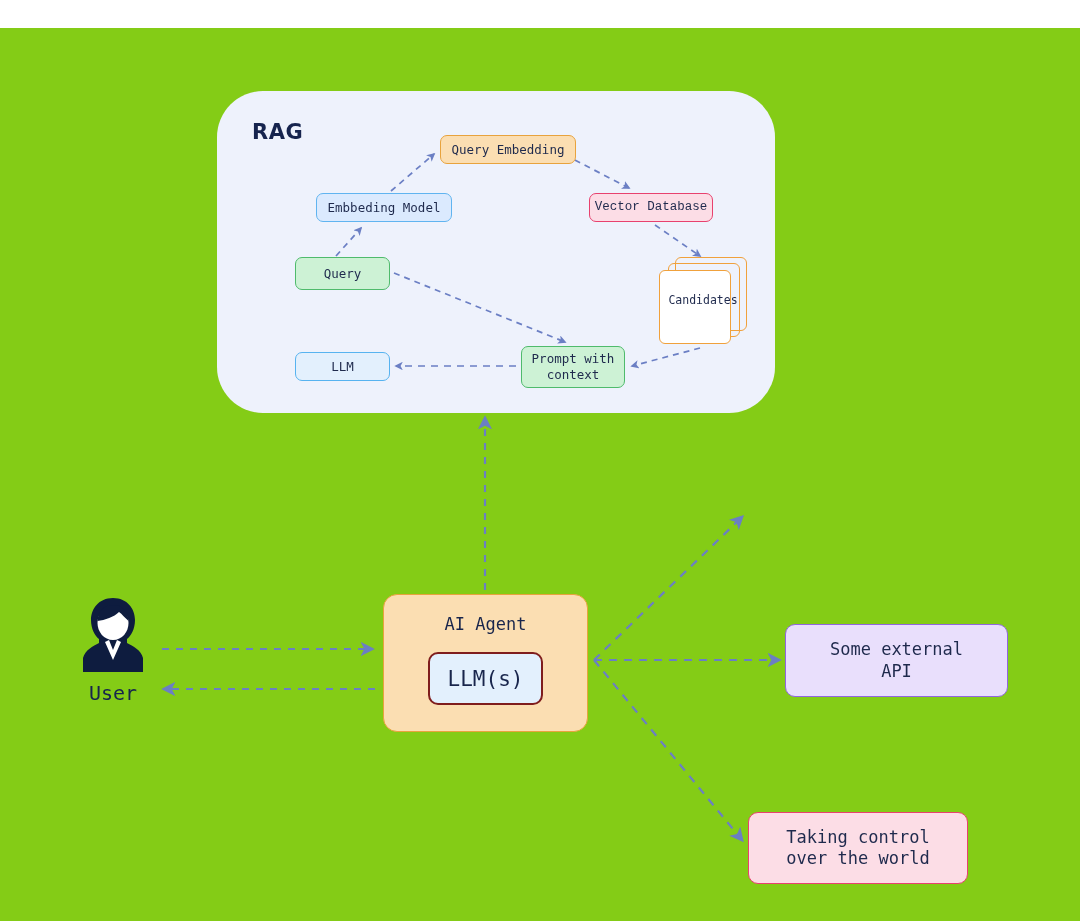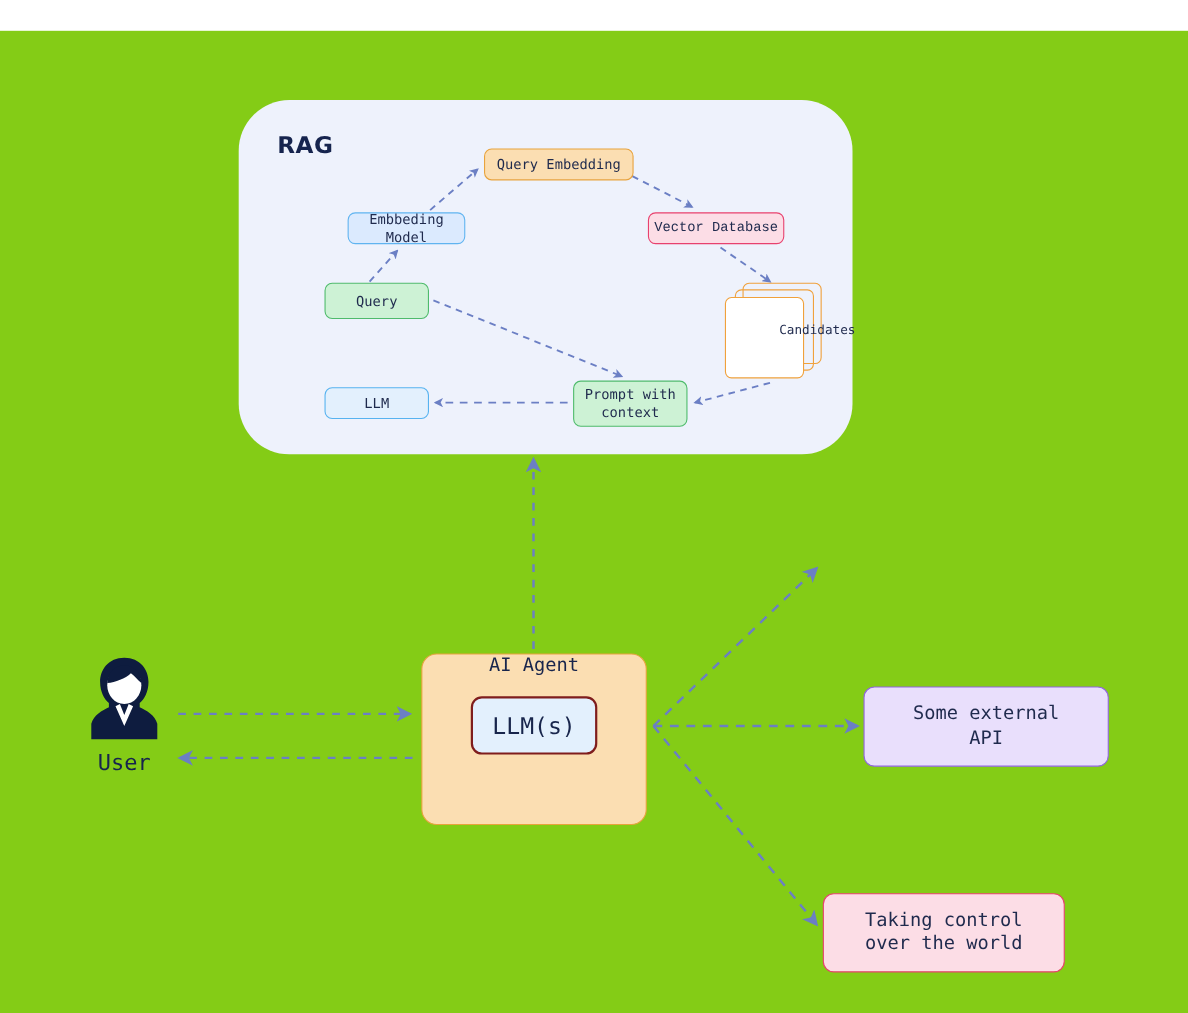--- a/index.html
+++ b/index.html
@@ -56,21 +56,21 @@
   }
   
   .sm {
     font-size: 12.5px;
     border-width: 1.4px;
     border-style: solid;
     border-radius: 7px;
   }
   #node-query-embedding { left: 440px; top: 107px; width: 136px; height: 29px;
     background: #fbdeb2; border-color: #e8a33d; }
-  #node-embedding-model { left: 316px; top: 165px; width: 107px; height: 29px;
+  #node-embedding-model { left: 316px; top: 165px; width: 136px; height: 29px;
     background: #dbeafe; border-color: #60b4f0; }
   #node-vector-database { left: 589px; top: 165px; width: 124px; height: 29px;
     background: #fcdde6; border-color: #e8416e; font-family: Liberation Mono, monospace; }
   #node-query { left: 295px; top: 229px; width: 95px; height: 33px;
     background: #cdf2d5; border-color: #4fbb6c; }
   #node-prompt-with-context { left: 521px; top: 318px; width: 104px; height: 42px;
     background: #cdf2d5; border-color: #4fbb6c; }
   #node-llm { left: 295px; top: 324px; width: 95px; height: 29px;
     background: #e3f0fd; border-color: #57b3f0; }
 
@@ -92,29 +92,29 @@
   #candidates-stack .sheet.s2 { left: 9px;  top: 6px; }
   #candidates-stack .sheet.s3 { left: 0px;  top: 13px;
     background: #ffffff; }
   #candidates-label {
     position: absolute;
     left: 0; top: 36px;
     width: 88px;
     text-align: center;
     font-size: 11.5px;
     color: #1f2a4d;
-    padding-left: 40px;
   }
 
   
   #node-ai-agent {
-    left: 383px; top: 566px; width: 205px; height: 156px;
+    left: 383px; top: 566px; width: 205px; height: 138px;
     background: #fbdeb2; border: 1.6px solid #e8a33d; border-radius: 14px;
     flex-direction: column;
     justify-content: flex-start;
+    padding-top: 19px;
   }
   #ai-agent-title {
     font-size: 17px;
     color: #18254c;
   }
   #node-llms {
     margin-top: 17px;
     width: 115px; height: 53px;
     box-sizing: border-box;
     background: #e3f0fd;

